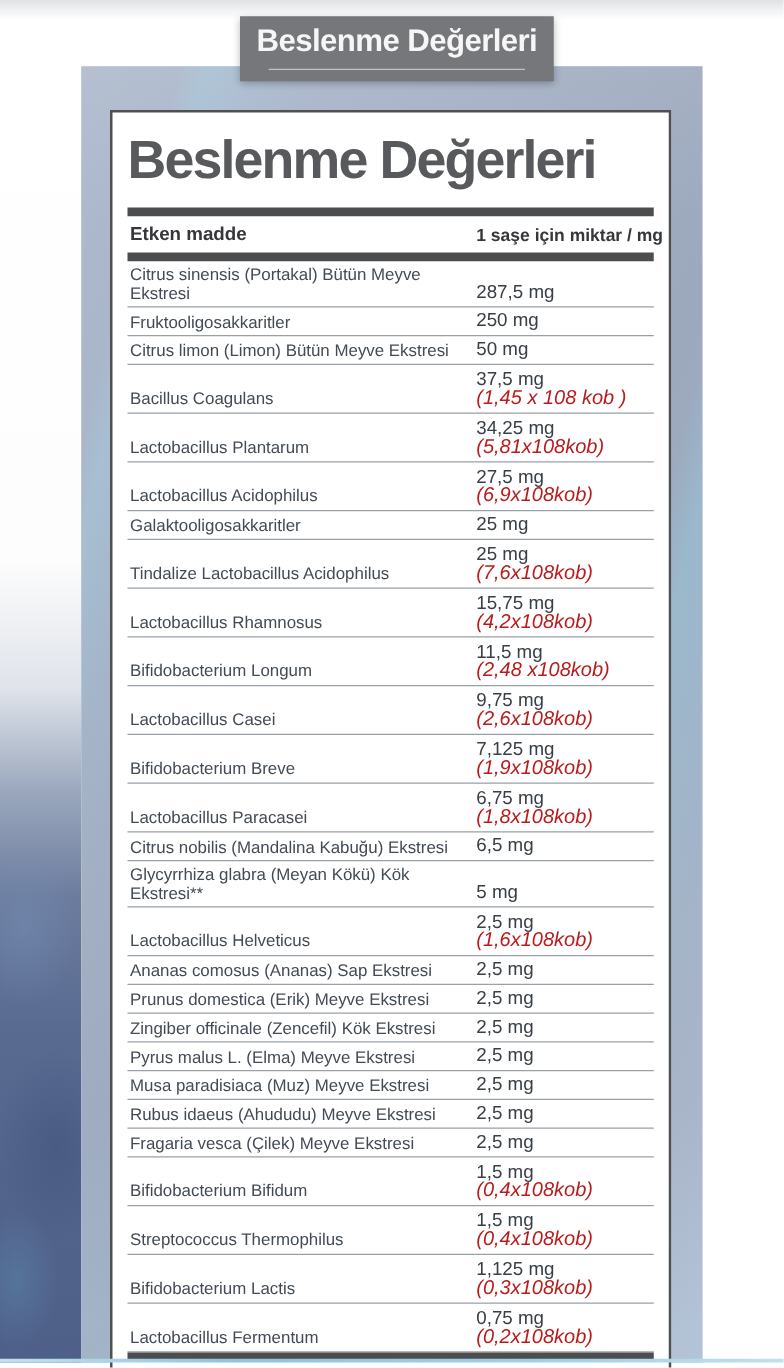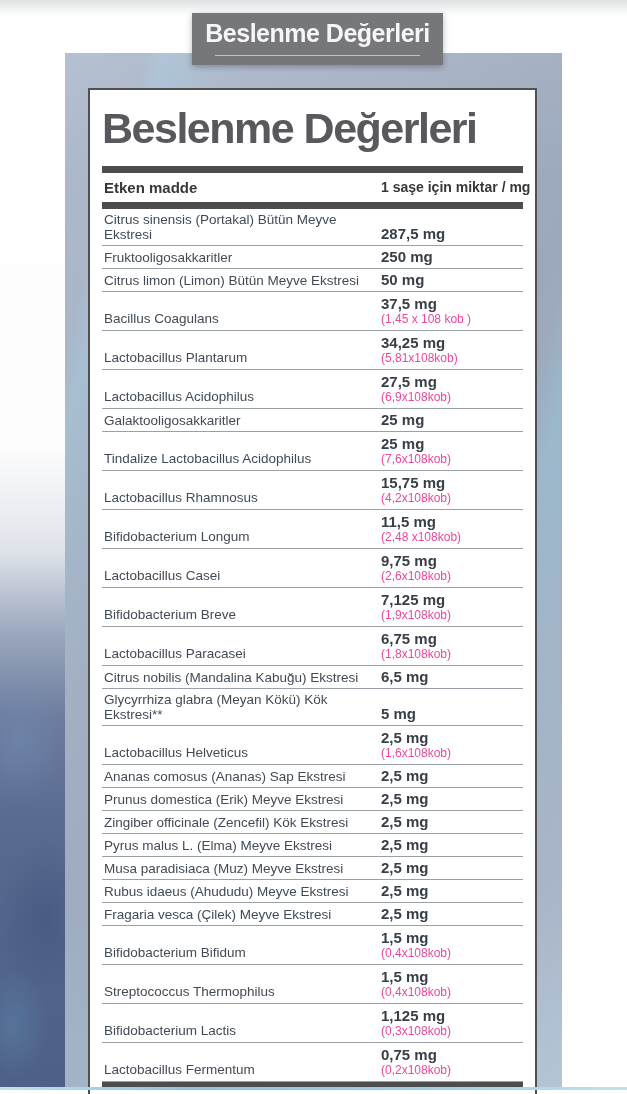--- a/index.html
+++ b/index.html
@@ -57,35 +57,35 @@
     background:#ffffff;border:2px solid #4f5052;box-sizing:border-box;
     padding:0 12px;
   }
   .card-title{
     margin:12px 0 12px 0;
     font-size:43px;line-height:52px;font-weight:800;letter-spacing:-1.5px;
     color:#58595c;white-space:nowrap;
   }
   .thick-bar{height:7px;background:#4c4d4f;}
   .head-row{
-    display:flex;align-items:flex-start;padding:6px 2px 6px 2px;
+    display:flex;align-items:center;padding:6px 2px 6px 2px;
   }
   .head-col1{flex:1;font-size:15px;font-weight:bold;color:#35373a;}
   .head-col2{width:140px;font-size:14px;font-weight:bold;color:#35373a;white-space:nowrap;}
   
   .t-row{
     display:flex;align-items:flex-end;
     border-bottom:1px solid #99a0a7;
     padding:3px 2px;
   }
   .t-row.two{padding:4px 2px;}
   .t-name{flex:1;font-size:13.5px;line-height:15px;color:#424b55;padding-right:8px;}
   .t-val{width:140px;}
-  .t-amount{font-size:15px;line-height:16px;font-weight:bold;color:#383f46;}
-  .t-sub{font-size:12px;line-height:14px;color:#ec4899;}
+  .t-amount{font-size:15px;line-height:16px;font-weight:normal;color:#383f46;}
+  .t-sub{font-size:16px;line-height:14px;color:#b91c1c;font-style:italic;}
 </style>
 </head>
 <body>
 
 <div class="top-band"></div>
 <div class="left-strip"></div>
 <div class="panel"></div>
 <div class="photo-bottom-line"></div>
 
 <div class="banner">

